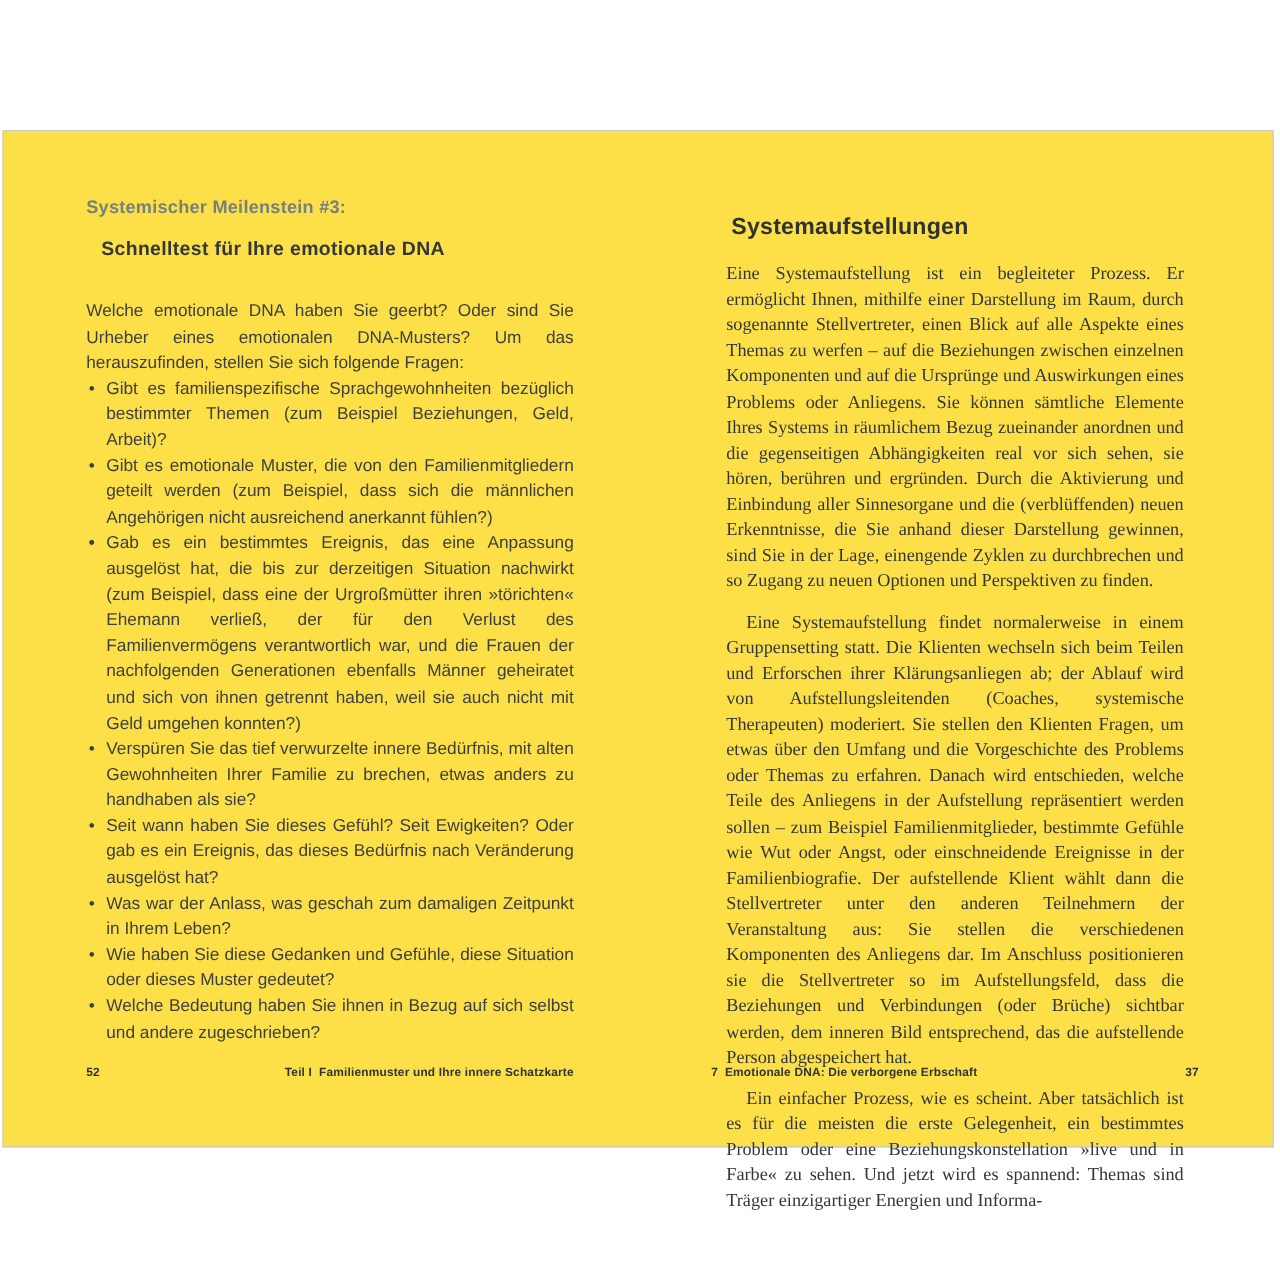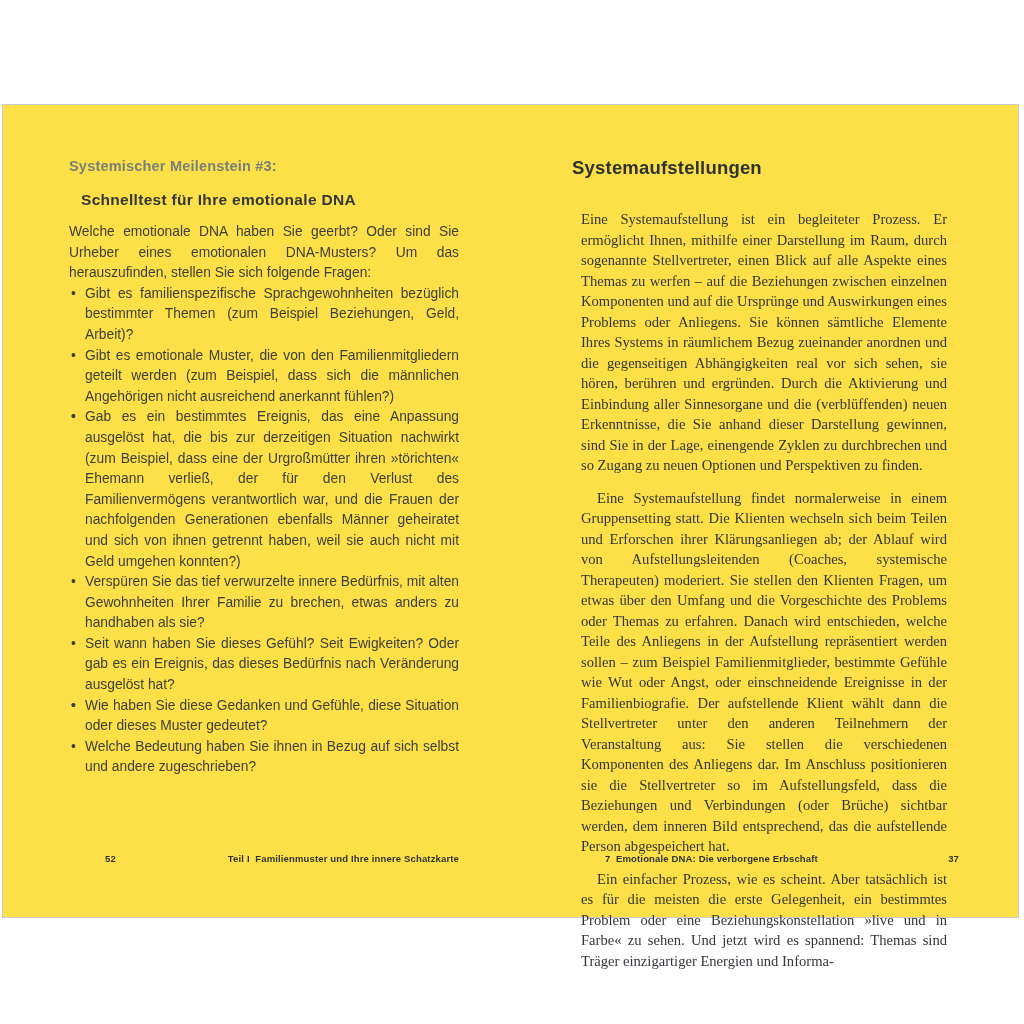--- a/index.html
+++ b/index.html
@@ -53,21 +53,21 @@
     width: 100%;
     margin: 12px;
     font-size: 15.5px;
     font-weight: 700;
     line-height: 22px;
     letter-spacing: 0.3px;
     color: #33373a;
   }
   .left-body {
     position: absolute;
-    top: 117px;
+    top: 134px;
     left: 0;
     width: 100%;
     font-size: 13.8px;
     line-height: 20.6px;
     color: #3c3f3e;
     text-align: justify;
     hyphens: auto;
   }
   .left-body p.intro { margin: 0 0 0 0; }
   .bullets { margin-top: 0; }
@@ -82,21 +82,21 @@
     font-size: 13.8px;
     color: #3c3f3e;
   }
 
   
   .title {
     position: absolute;
     top: 47px;
     left: 0;
     width: 100%;
-    margin: 3px;
+    margin: 16px;
     font-family: "Liberation Sans", sans-serif;
     font-size: 18.5px;
     font-weight: 700;
     letter-spacing: 0.2px;
     line-height: 26px;
     color: #2e3231;
   }
   .right-body {
     position: absolute;
     top: 92px;
@@ -118,42 +118,42 @@
     top: 748px;
     left: 0;
     width: 100%;
     display: flex;
     justify-content: space-between;
     font-size: 9.5px;
     font-weight: 700;
     letter-spacing: 0.15px;
     color: #2f3332;
   }
-  .footer span { white-space: pre; margin-left: 36px; }
+  .footer span { white-space: pre; }
 </style>
 </head>
 <body>
 
 <div class="canvas">
   <div class="spread">
 
     <section class="page left">
       <div class="kicker">Systemischer Meilenstein #3:</div>
       <h2 class="headline">Schnelltest für Ihre emotionale DNA</h2>
 
       <div class="left-body">
         <p class="intro">Welche emotionale DNA haben Sie geerbt? Oder sind Sie Urheber eines emotionalen DNA-Musters? Um das herauszufinden, stellen Sie sich folgende Fragen:</p>
         <div class="bullets">
           <div class="bullet-item"><span class="dot">•</span><span>Gibt es familienspezifische Sprachgewohnheiten bezüglich bestimmter Themen (zum Beispiel Beziehungen, Geld, Arbeit)?</span></div>
           <div class="bullet-item"><span class="dot">•</span><span>Gibt es emotionale Muster, die von den Familienmitgliedern geteilt werden (zum Beispiel, dass sich die männlichen Angehörigen nicht ausreichend anerkannt fühlen?)</span></div>
           <div class="bullet-item"><span class="dot">•</span></div>
           <div class="bullet-item"><span class="dot">•</span><span>Gab es ein bestimmtes Ereignis, das eine Anpassung ausgelöst hat, die bis zur derzeitigen Situation nachwirkt (zum Beispiel, dass eine der Urgroßmütter ihren »törichten« Ehemann verließ, der für den Verlust des Familienvermögens verantwortlich war, und die Frauen der nachfolgenden Generationen ebenfalls Männer geheiratet und sich von ihnen getrennt haben, weil sie auch nicht mit Geld umgehen konnten?)</span></div>
           <div class="bullet-item"><span class="dot">•</span><span>Verspüren Sie das tief verwurzelte innere Bedürfnis, mit alten Gewohnheiten Ihrer Familie zu brechen, etwas anders zu handhaben als sie?</span></div>
           <div class="bullet-item"><span class="dot">•</span><span>Seit wann haben Sie dieses Gefühl? Seit Ewigkeiten? Oder gab es ein Ereignis, das dieses Bedürfnis nach Veränderung ausgelöst hat?</span></div>
-          <div class="bullet-item"><span class="dot">•</span></div>
+          <div class="bullet-item"><span class="dot">•</span><span>Was war der Anlass, was geschah zum damaligen Zeitpunkt in Ihrem Leben?</span></div>
           <div class="bullet-item"><span class="dot">•</span><span>Wie haben Sie diese Gedanken und Gefühle, diese Situation oder dieses Muster gedeutet?</span></div>
           <div class="bullet-item"><span class="dot">•</span><span>Welche Bedeutung haben Sie ihnen in Bezug auf sich selbst und andere zugeschrieben?</span></div>
         </div>
       </div>
 
       <footer class="footer">
         <span>52</span>
         <span>Teil I  Familienmuster und Ihre innere Schatzkarte</span>
       </footer>
     </section>

